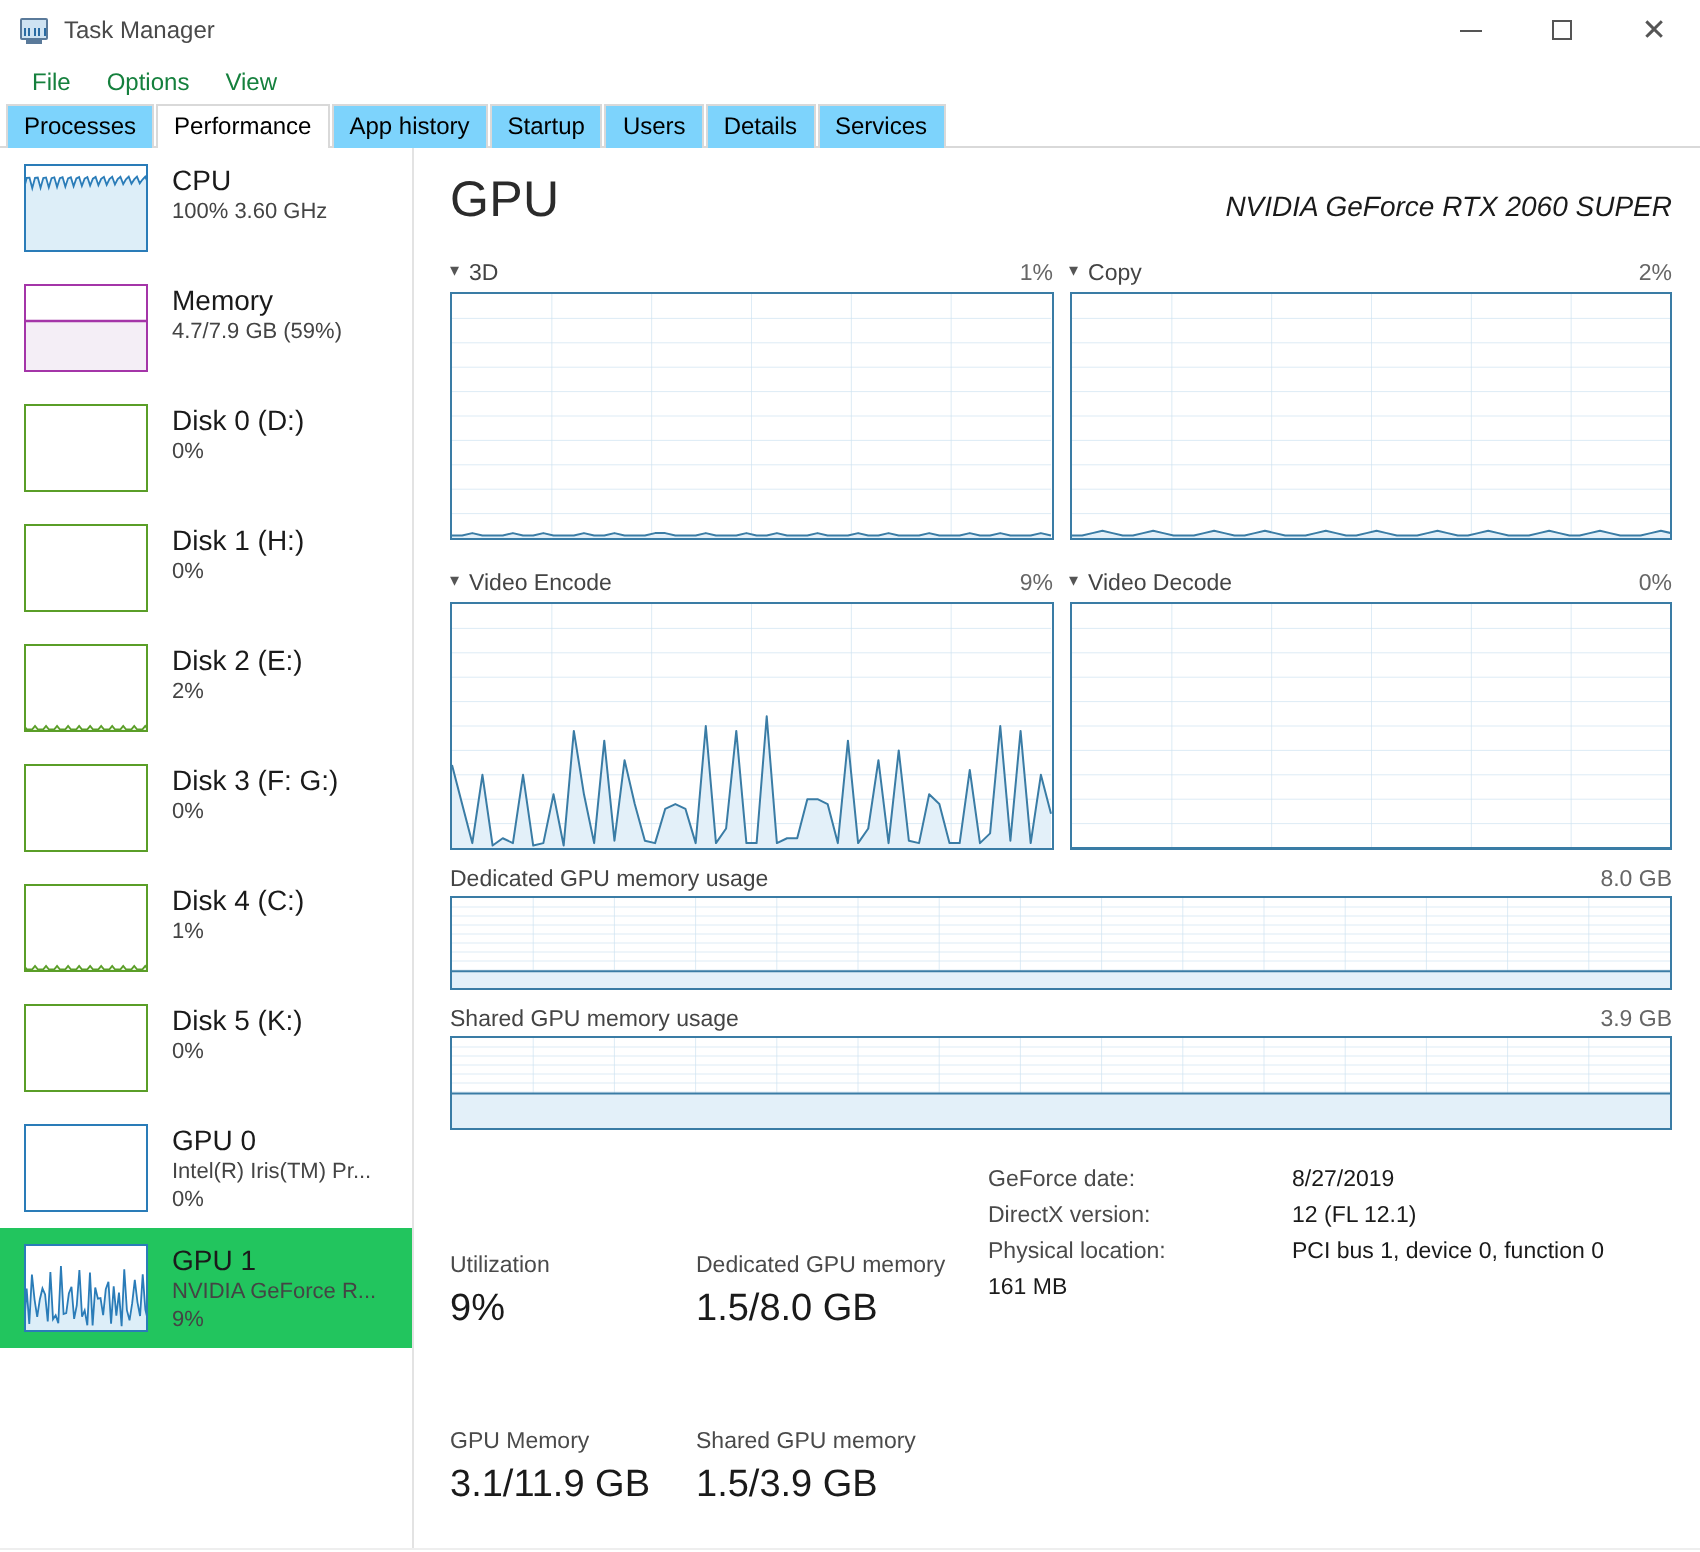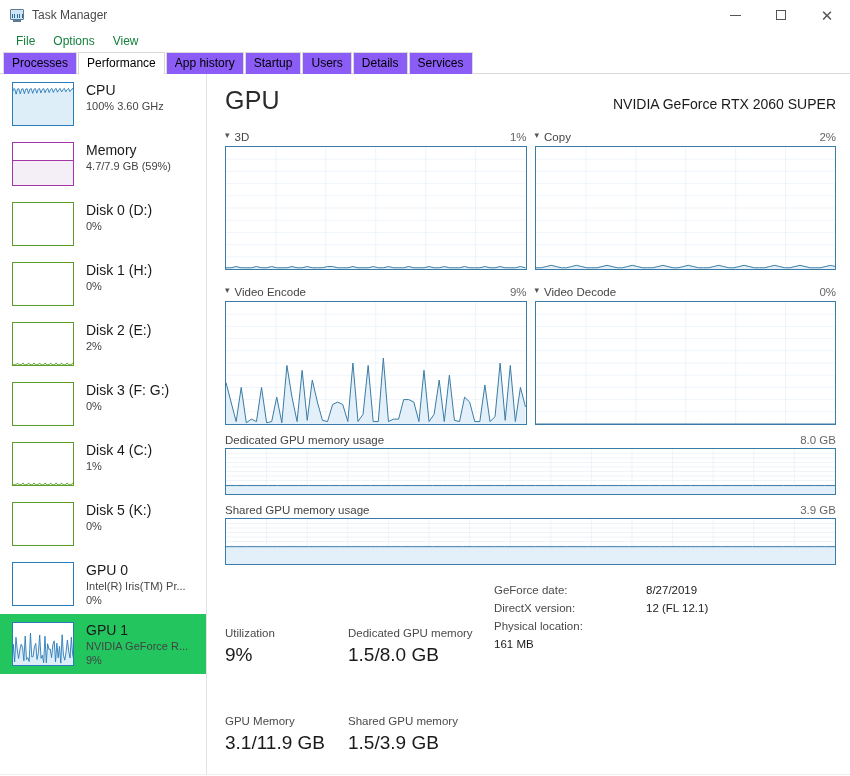--- a/index.html
+++ b/index.html
@@ -47,21 +47,21 @@
     font-size: 12px; color: #15803d; padding: 2px 8px; border-radius: 1px;
   }
 
   
   .tabbar {
     height: 22px; display: flex; align-items: flex-end;
     padding-left: 3px; border-bottom: 1px solid #d9d9d9; background: #ffffff;
   }
   .tab {
     font-size: 12px; color: #000; padding: 3px 8px 4px 8px;
-    background: #8b5cf6; border: 1px solid #d9d9d9; border-bottom: none;
+    background: #7dd3fc; border: 1px solid #d9d9d9; border-bottom: none;
     margin-right: 1px; line-height: 14px; position: relative; top: 1px;
   }
   .tab.active { background: #ffffff; border-color: #d9d9d9; top: 1px; z-index: 2; text-align: center; }
 
   
   .body { display: flex; height: 700px; }
 
   
   .sidebar {
     width: 207px; background: #ffffff; border-right: 1px solid #e3e3e3;
@@ -81,21 +81,21 @@
   .side-title { font-size: 14px; color: #1a1a1a; line-height: 17px; white-space: nowrap; }
   .side-sub {
     font-size: 11px; color: #444; line-height: 14px; white-space: nowrap;
     overflow: hidden; text-overflow: ellipsis; max-width: 118px;
   }
 
   
   .content { flex: 1; padding: 12px 14px 0 18px; position: relative; }
   .content-head { display: flex; align-items: baseline; justify-content: space-between; }
   .big-title { font-size: 25px; color: #2b2b2b; font-weight: 400; letter-spacing: .2px; }
-  .device-name { font-size: 14px; color: #1a1a1a; }
+  .device-name { font-size: 14px; color: #1a1a1a; font-style: italic; }
 
   .graph-row { display: flex; gap: 8px; margin-top: 14px; }
   .graph-cell { flex: 1; min-width: 0; }
   .graph-head {
     display: flex; align-items: center; justify-content: space-between;
     font-size: 11.5px; color: #444; margin-bottom: 2px; height: 15px;
   }
   .gh-left { display: flex; align-items: center; gap: 5px; }
   .chev { color: #555; font-size: 9px; line-height: 1; transform: translateY(-1px); }
   .gh-pct { color: #666; font-size: 11.5px; }
@@ -538,20 +538,21 @@
           <div class="info-row">
             <div class="info-key">GeForce date:</div>
             <div class="info-val">8/27/2019</div>
           </div>
           <div class="info-row">
             <div class="info-key">DirectX version:</div>
             <div class="info-val">12 (FL 12.1)</div>
           </div>
           <div class="info-row">
             <div class="info-key">Physical location:</div>
+            <div class="info-val">PCI bus 1, device 0, function 0</div>
           </div>
           <div class="info-row">
             <div class="info-val">161 MB</div>
           </div>
         </div>
     </div>
 
   </div>
 </div>
 

